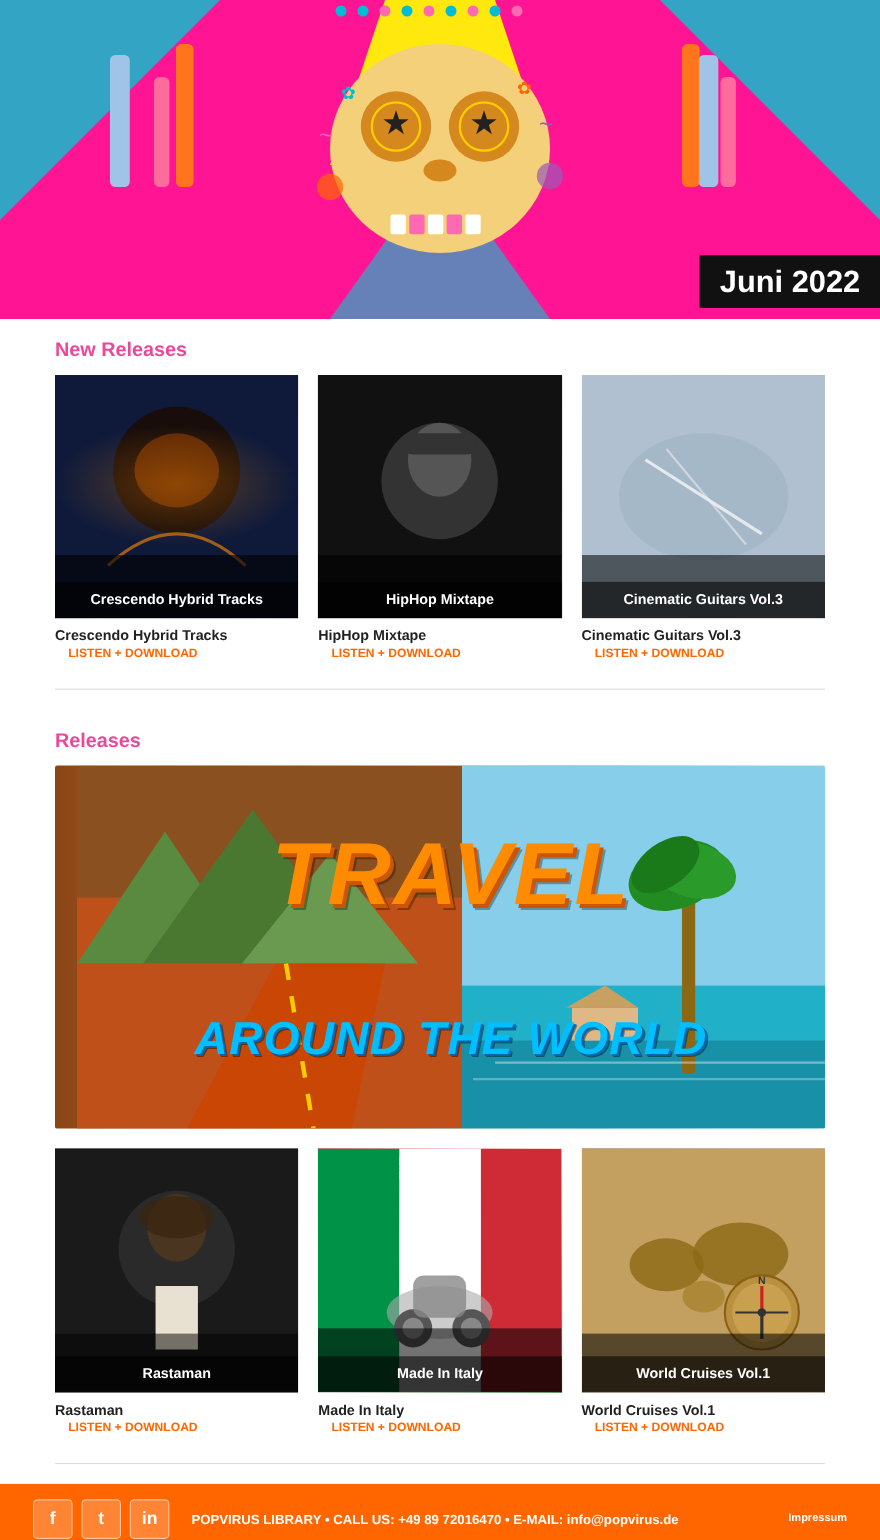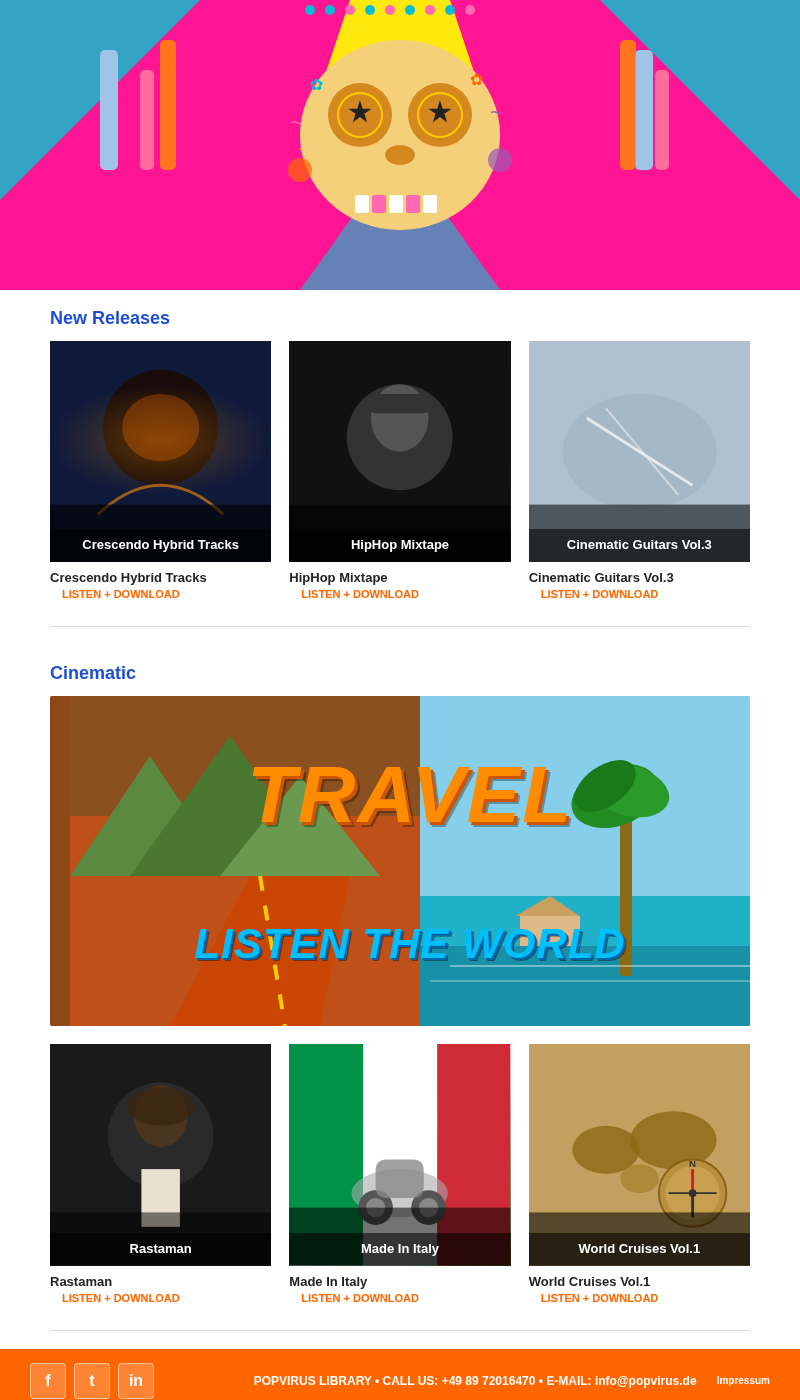--- a/index.html
+++ b/index.html
@@ -21,21 +21,21 @@
       color: #fff;
       font-size: 28px;
       font-weight: bold;
       padding: 8px 18px;
     }
 
     
     .section-title {
       font-size: 18px;
       font-weight: bold;
-      color: #1d4ed8;
+      color: #ec4899;
       padding: 18px 50px 12px 50px;
       border-radius: 24px;
     }
 
     
     .album-grid {
       display: flex;
       gap: 18px;
       padding: 0 50px 18px 50px;
     }
@@ -216,21 +216,21 @@
       justify-content: center;
       color: #fff;
       font-size: 16px;
       font-weight: bold;
       cursor: pointer;
     }
     .footer-info {
       color: #fff;
       font-size: 12px;
       font-weight: bold;
-      text-align: right;
+      text-align: left;
       flex: 1;
       padding: 0 20px;
     }
     .footer-impressum {
       color: #fff;
       font-size: 10px;
       font-weight: bold;
       cursor: pointer;
     }
 
@@ -296,20 +296,21 @@
       <rect x="140" y="70" width="14" height="100" rx="5" fill="#ff6b9d"></rect>
       <rect x="160" y="40" width="16" height="130" rx="5" fill="#ff8c00" opacity="0.8"></rect>
       <rect x="635" y="50" width="18" height="120" rx="5" fill="#a0c4e8"></rect>
       <rect x="655" y="70" width="14" height="100" rx="5" fill="#ff6b9d"></rect>
       <rect x="620" y="40" width="16" height="130" rx="5" fill="#ff8c00" opacity="0.8"></rect>
 
       <circle cx="300" cy="170" r="12" fill="#ff6600" opacity="0.7"></circle>
       <circle cx="500" cy="160" r="12" fill="#9b59b6" opacity="0.7"></circle>
     </svg>
   </div>
+  <div class="hero-date-badge">Juni 2022</div>
 </div>
 
 <div class="section-title">New Releases</div>
 
 <div class="album-grid">
 
   <div class="album-card">
     <div class="album-thumb thumb-crescendo">
       <div class="badge">
         <span class="star">✦</span>
@@ -365,21 +366,21 @@
       <div class="album-label-overlay">Cinematic
 Guitars Vol.3</div>
     </div>
     <div class="album-title-text">Cinematic Guitars Vol.3</div>
     <span class="album-link">LISTEN + DOWNLOAD</span>
   </div>
 </div>
 
 <hr class="divider">
 
-<div class="section-title">Cinematic</div>
+<div class="section-title">Releases</div>
 
 <div class="specials-banner">
   <div class="specials-banner-inner">
     <svg width="700" height="330" style="position:absolute;top:0;left:0;" viewBox="0 0 700 330" xmlns="http://www.w3.org/2000/svg">
 
       <rect width="350" height="330" fill="#8B5020"></rect>
       <rect x="0" y="120" width="350" height="210" fill="#c0501a"></rect>
 
       <polygon points="0,180 80,60 160,180" fill="#5a8a40"></polygon>
       <polygon points="60,180 160,40 260,180" fill="#4a7830"></polygon>
@@ -397,21 +398,21 @@
       <ellipse cx="560" cy="95" rx="40" ry="25" fill="#2a9a2a" transform="rotate(15 560 95)"></ellipse>
       <ellipse cx="535" cy="90" rx="35" ry="20" fill="#1a7a1a" transform="rotate(-35 535 90)"></ellipse>
 
       <rect x="450" y="220" width="60" height="30" fill="#deb887"></rect>
       <polygon points="445,220 510,220 480,200" fill="#c8a060"></polygon>
 
       <line x1="380" y1="270" x2="680" y2="270" stroke="rgba(255,255,255,0.4)" stroke-width="2"></line>
       <line x1="360" y1="285" x2="690" y2="285" stroke="rgba(255,255,255,0.3)" stroke-width="2"></line>
     </svg>
     <div class="travel-text">TRAVEL</div>
-    <div class="around-text">LISTEN THE WORLD</div>
+    <div class="around-text">AROUND THE WORLD</div>
   </div>
 </div>
 
 <div class="album-grid">
 
   <div class="album-card">
     <div class="album-thumb thumb-rastaman">
       <div class="badge">
         <span class="star">✦</span>
         <span>POPVIRUS</span>

